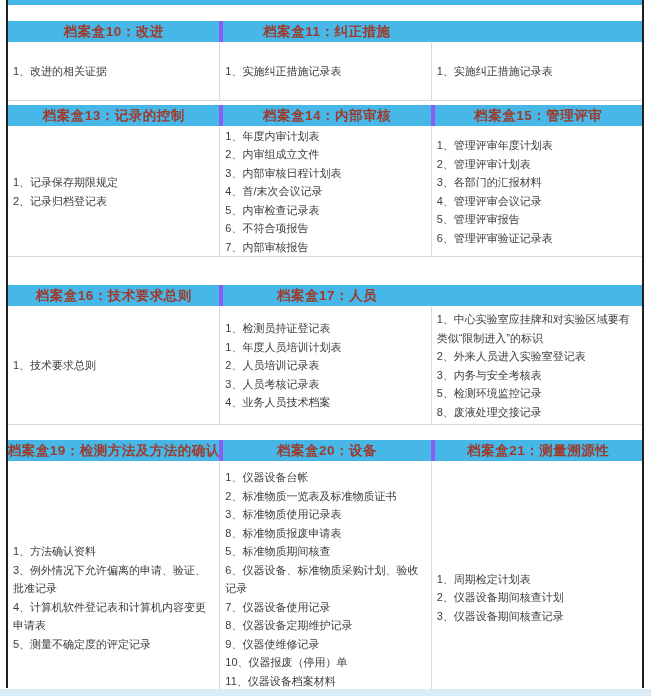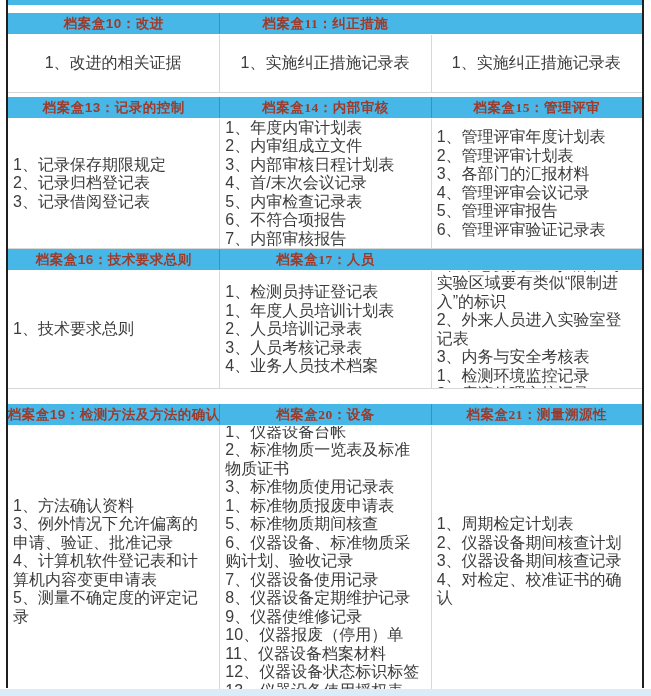--- a/index.html
+++ b/index.html
@@ -9,49 +9,49 @@
     -webkit-font-smoothing:antialiased;
   }
   .table-frame{
     position:absolute;top:0;left:6px;width:638px;height:688px;
     border-left:2px solid var(--outer-border);
     border-right:2px solid var(--outer-border);
     box-sizing:border-box;background:#fff;
   }
   .top-sliver{height:5px;background:var(--header-bg);margin-bottom:3px;}
   .box-section{box-sizing:border-box;}
-  .sec-0{margin-top:8px;text-align:center;}
+  .sec-0{margin-top:16px;}
   .sec-1{margin-top:4px;}
-  .sec-2{margin-top:0;}
+  .sec-2{margin-top:28px;}
   .sec-3{margin-top:15px;}
   .header-row{
     display:grid;grid-template-columns:1fr 1fr 1fr;
     background:var(--header-bg);
     height:21px;margin-bottom:1px;
   }
   .header-cell{
     display:flex;align-items:center;justify-content:center;
     color:var(--header-text);
     font-size:13.5px;font-weight:bold;letter-spacing:.5px;
     white-space:nowrap;overflow:hidden;
   }
-  .header-cell + .header-cell{border-left:1px solid #8b5cf6;font-family:Liberation Serif, serif;}
+  .header-cell + .header-cell{border-left:4px solid #8b5cf6;}
   .content-row{
     display:grid;grid-template-columns:1fr 1fr 1fr;
     border-bottom:1px solid var(--cell-border);
   }
   .sec-0 .content-row{height:57px;}
   .sec-1 .content-row{height:129px;}
   .sec-2 .content-row{height:117px;}
   .sec-3 .content-row{height:271px;}
   .content-cell{
     display:flex;flex-direction:column;justify-content:center;
     padding:3px 6px 3px 5px;box-sizing:border-box;overflow:hidden;
     color:var(--body-text);
-    font-size:16px;line-height:18.5px;
+    font-size:11px;line-height:18.5px;
   }
   .content-cell + .content-cell{border-left:1px solid var(--cell-border);}
   .item{word-break:break-all;}
   .bottom-strip{
     position:absolute;left:0;bottom:0;width:651px;height:7px;
     background:var(--bottom-strip);
   }
 </style>
 </head>
 <body style="--header-bg: #47B7E8; --header-text: #9E3A2A; --body-text: #3C3C3C; --cell-border: #D8D8D8; --outer-border: #1F1F1F; --bottom-strip: #D9ECF7;">
@@ -80,21 +80,20 @@
   <section class="box-section sec-1">
     <div class="header-row">
       <div class="header-cell">档案盒13：记录的控制</div>
       <div class="header-cell">档案盒14：内部审核</div>
       <div class="header-cell">档案盒15：管理评审</div>
     </div>
     <div class="content-row">
       <div class="content-cell">
           <div class="item">1、记录保存期限规定</div>
           <div class="item">2、记录归档登记表</div>
-          <div class="item">3、记录借阅登记表</div>
         </div>
       <div class="content-cell">
           <div class="item">1、年度内审计划表</div>
           <div class="item">2、内审组成立文件</div>
           <div class="item">3、内部审核日程计划表</div>
           <div class="item">4、首/末次会议记录</div>
           <div class="item">5、内审检查记录表</div>
           <div class="item">6、不符合项报告</div>
           <div class="item">7、内部审核报告</div>
         </div>
@@ -122,21 +121,21 @@
           <div class="item">1、检测员持证登记表</div>
           <div class="item">1、年度人员培训计划表</div>
           <div class="item">2、人员培训记录表</div>
           <div class="item">3、人员考核记录表</div>
           <div class="item">4、业务人员技术档案</div>
         </div>
       <div class="content-cell">
           <div class="item">1、中心实验室应挂牌和对实验区域要有类似“限制进入”的标识</div>
           <div class="item">2、外来人员进入实验室登记表</div>
           <div class="item">3、内务与安全考核表</div>
-          <div class="item">1、检测环境监控记录</div>
+          <div class="item">5、检测环境监控记录</div>
           <div class="item">8、废液处理交接记录</div>
         </div>
     </div>
   </section>
 
   <section class="box-section sec-3">
     <div class="header-row">
       <div class="header-cell">档案盒19：检测方法及方法的确认</div>
       <div class="header-cell">档案盒20：设备</div>
       <div class="header-cell">档案盒21：测量溯源性</div>
@@ -145,34 +144,33 @@
       <div class="content-cell">
           <div class="item">1、方法确认资料</div>
           <div class="item">3、例外情况下允许偏离的申请、验证、批准记录</div>
           <div class="item">4、计算机软件登记表和计算机内容变更申请表</div>
           <div class="item">5、测量不确定度的评定记录</div>
         </div>
       <div class="content-cell">
           <div class="item">1、仪器设备台帐</div>
           <div class="item">2、标准物质一览表及标准物质证书</div>
           <div class="item">3、标准物质使用记录表</div>
-          <div class="item">1、标准物质报废申请表</div>
+          <div class="item">8、标准物质报废申请表</div>
           <div class="item">5、标准物质期间核查</div>
           <div class="item">6、仪器设备、标准物质采购计划、验收记录</div>
           <div class="item">7、仪器设备使用记录</div>
           <div class="item">8、仪器设备定期维护记录</div>
           <div class="item">9、仪器使维修记录</div>
           <div class="item">10、仪器报废（停用）单</div>
           <div class="item">11、仪器设备档案材料</div>
           <div class="item">12、仪器设备状态标识标签</div>
           <div class="item">13、仪器设备使用授权表</div>
         </div>
       <div class="content-cell">
           <div class="item">1、周期检定计划表</div>
           <div class="item">2、仪器设备期间核查计划</div>
           <div class="item">3、仪器设备期间核查记录</div>
-          <div class="item">4、对检定、校准证书的确认</div>
         </div>
     </div>
   </section>
 </div>
 
 <div class="bottom-strip"></div>
 
 </body></html>

